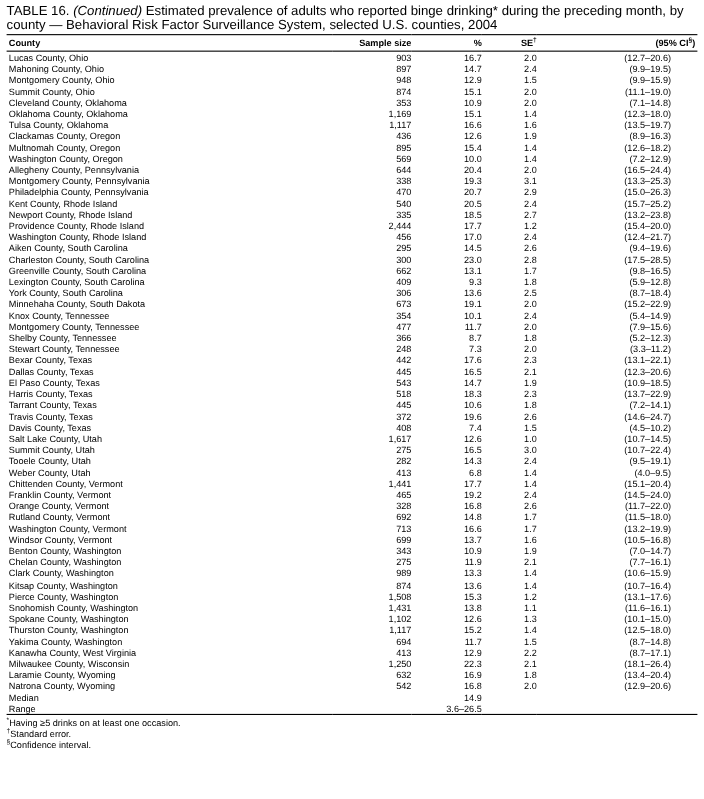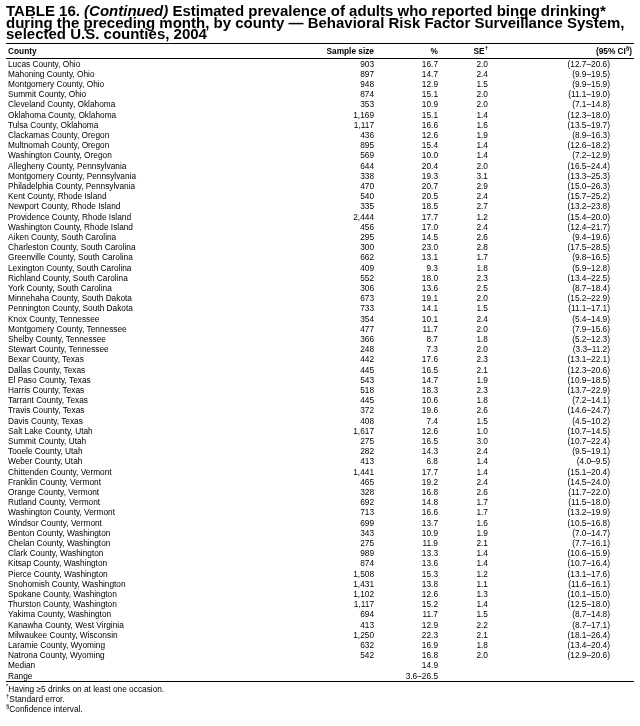--- a/index.html
+++ b/index.html
@@ -6,22 +6,22 @@
   html, body { background: #fff; }
   body {
     width: 640px;
     height: 726px;
     font-family: "Liberation Sans", sans-serif;
     color: #000;
     overflow: hidden;
   }
   .page { padding: 5px 6px 0 6px; }
   .title {
-    font-size: 15px;
-    font-weight: bold;
+    font-size: 12px;
+    font-weight: normal;
     line-height: 11.5px;
     margin-bottom: 3px;
   }
   .title .continued { font-style: italic; }
   table {
     width: 100%;
     border-collapse: collapse;
     border-top: 1px solid #000;
     table-layout: fixed;
   }
@@ -214,46 +214,32 @@
           <td class="col4">(9.8–16.5)</td>
         </tr>
         <tr>
           <td class="col0">Lexington County, South Carolina</td>
           <td class="col1">409</td>
           <td class="col2">9.3</td>
           <td class="col3">1.8</td>
           <td class="col4">(5.9–12.8)</td>
         </tr>
         <tr>
-          <td class="col0">Richland County, South Carolina</td>
-          <td class="col1">552</td>
-          <td class="col2">18.0</td>
-          <td class="col3">2.3</td>
-          <td class="col4">(13.4–22.5)</td>
-        </tr>
-        <tr>
           <td class="col0">York County, South Carolina</td>
           <td class="col1">306</td>
           <td class="col2">13.6</td>
           <td class="col3">2.5</td>
           <td class="col4">(8.7–18.4)</td>
         </tr>
         <tr>
           <td class="col0">Minnehaha County, South Dakota</td>
           <td class="col1">673</td>
           <td class="col2">19.1</td>
           <td class="col3">2.0</td>
           <td class="col4">(15.2–22.9)</td>
-        </tr>
-        <tr>
-          <td class="col0">Pennington County, South Dakota</td>
-          <td class="col1">733</td>
-          <td class="col2">14.1</td>
-          <td class="col3">1.5</td>
-          <td class="col4">(11.1–17.1)</td>
         </tr>
         <tr>
           <td class="col0">Knox County, Tennessee</td>
           <td class="col1">354</td>
           <td class="col2">10.1</td>
           <td class="col3">2.4</td>
           <td class="col4">(5.4–14.9)</td>
         </tr>
         <tr>
           <td class="col0">Montgomery County, Tennessee</td>

